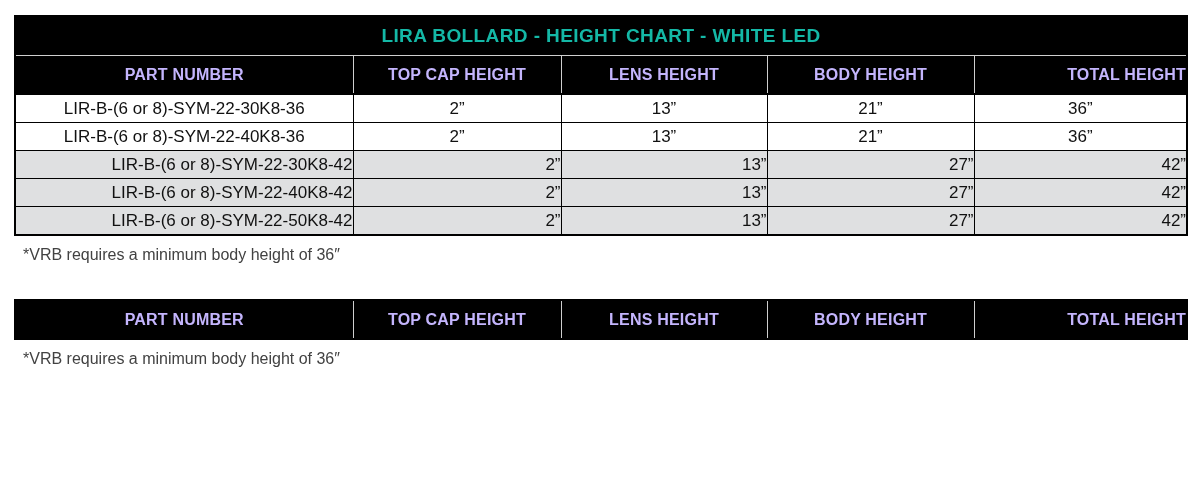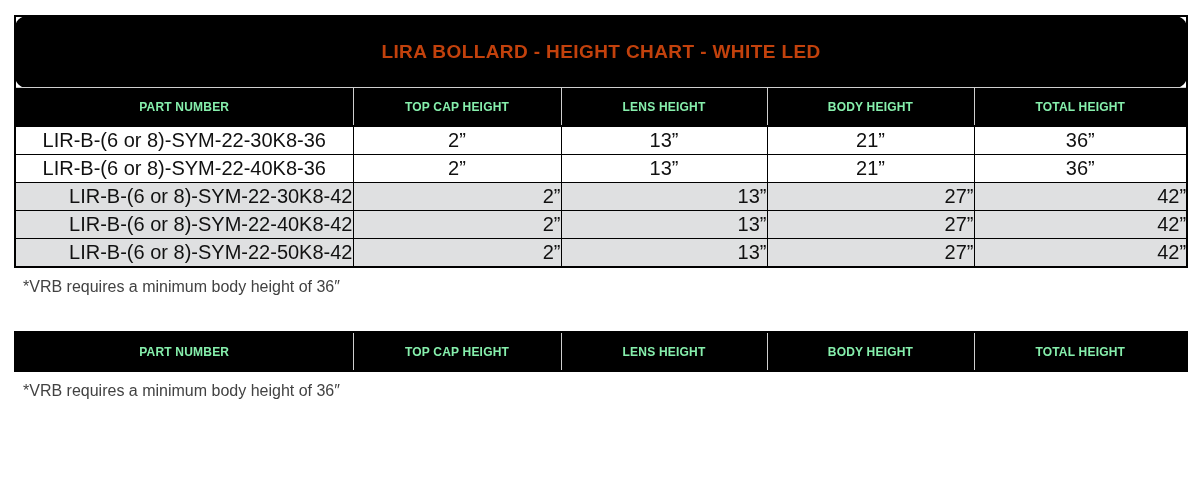--- a/index.html
+++ b/index.html
@@ -22,52 +22,51 @@
 
   table.height-table {
     border-collapse: collapse;
     table-layout: fixed;
     width: 1172px;
     border: 2px solid #000000;
   }
   
   th.title-cell {
     background: #000000;
-    color: #c2410c;
+    color: #14b8a6;
     font-size: 19px;
     font-weight: 700;
     letter-spacing: 0.4px;
     text-align: center;
     height: 38px;
     border-bottom: 1px solid #cfcfcf;
-    padding: 16px;
-    border-radius: 12px;
+    padding: 0;
   }
   
   tr.header-row th {
     background: #000000;
-    color: #86efac;
-    font-size: 12px;
+    color: #c4b5fd;
+    font-size: 16px;
     font-weight: 700;
     letter-spacing: 0.2px;
     text-align: center;
     height: 37px;
     padding: 0;
     border-top: none;
     border-right: 1px solid #cfcfcf;
     border-bottom: 2px solid #000000;
   }
-  tr.header-row th:last-child { border-right: none; }
+  tr.header-row th:last-child { border-right: none; text-align: right; }
 
   
   tbody td {
     border: 1px solid #000000;
     background: #ffffff;
     color: #111111;
-    font-size: 20px;
+    font-size: 17px;
     text-align: center;
     vertical-align: middle;
     padding: 0;
     height: 27px;
   }
   table.t2 tbody td { height: 25px; }
   tr.alt td { background: #dfe0e1; text-align: right; }
 
   .footnote {
     margin: 9px 0 0 9px;

